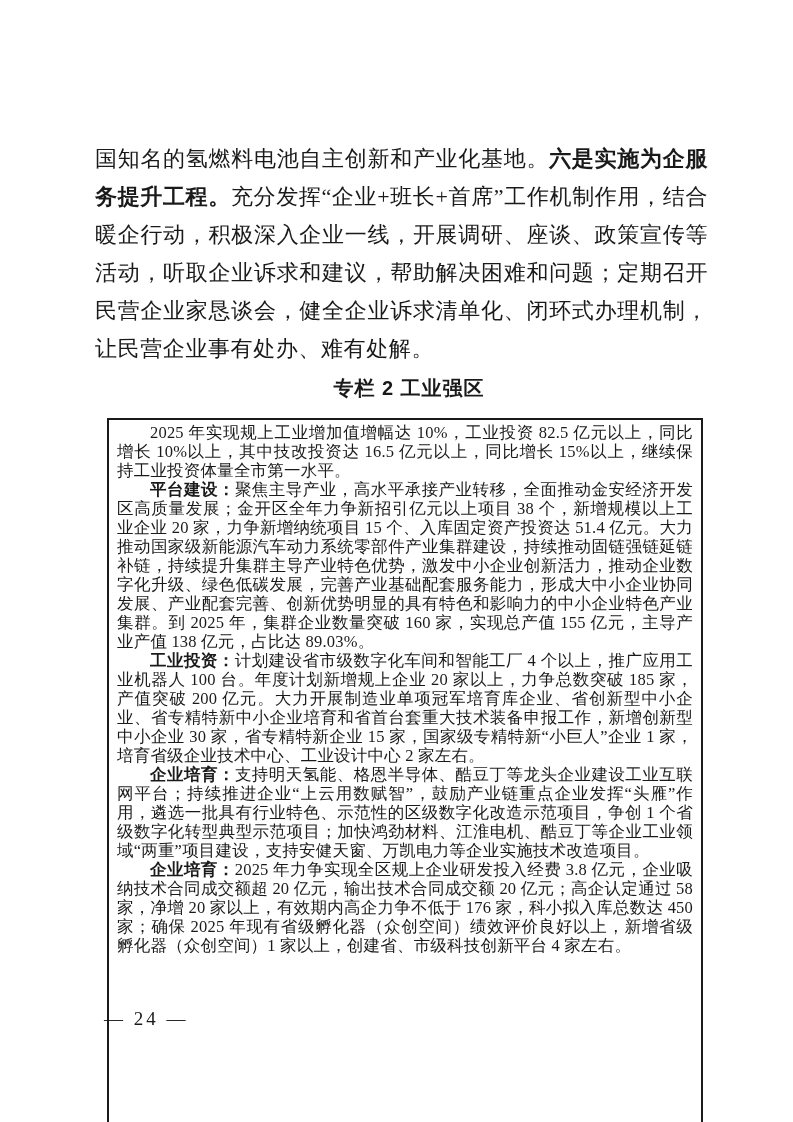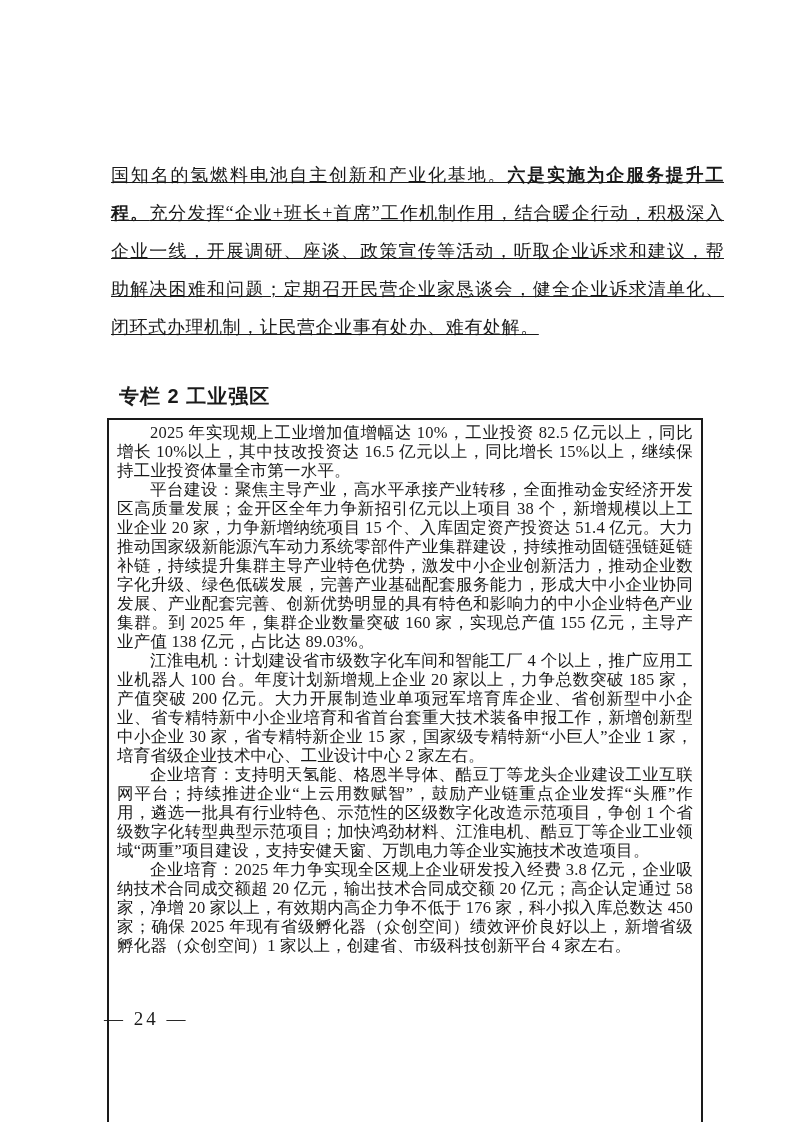--- a/index.html
+++ b/index.html
@@ -14,39 +14,39 @@
     background: #ffffff;
     color: #1a1a1a;
     font-family: "Liberation Serif", serif;
     overflow: hidden;
   }
   .body-para {
     position: absolute;
     left: 95px;
     top: 140px;
     width: 613px;
-    margin: 16px;
-    font-size: 18px;
+    margin: 0;
+    font-size: 22px;
     line-height: 38px;
     text-align: justify;
     letter-spacing: 0.6px;
-    text-decoration: underline;
   }
   .body-para span.seg-bold {
     font-weight: bold;
   }
   .box-title {
     position: absolute;
     left: 107px;
     top: 371px;
     width: 596px;
-    margin: 12px;
+    margin: 4px;
     font-family: "Liberation Sans", sans-serif;
     font-size: 20px;
     font-weight: bold;
+    text-align: center;
     letter-spacing: 1px;
   }
   .column-box {
     position: absolute;
     left: 107px;
     top: 418px;
     width: 596px;
     height: 757px;
     border: 2px solid #1a1a1a;
     box-sizing: border-box;
@@ -55,21 +55,21 @@
   .column-box p.box-para {
     margin: 0;
     font-size: 16.5px;
     line-height: 19px;
     text-align: justify;
     text-indent: 2em;
     letter-spacing: 0.2px;
   }
   .column-box b.lead {
     font-family: "Liberation Sans", sans-serif;
-    font-weight: normal;
+    font-weight: bold;
   }
   .footer {
     position: absolute;
     left: 104px;
     top: 1008px;
     font-size: 19px;
     letter-spacing: 3px;
     color: #1a1a1a;
   }
 </style>
@@ -79,21 +79,21 @@
 <div class="page">
 
   <p class="body-para"><span class="seg-normal">国知名的氢燃料电池自主创新和产业化基地。</span><span class="seg-bold">六是实施为企服务提升工程。</span><span class="seg-normal">充分发挥“企业+班长+首席”工作机制作用，结合暖企行动，积极深入企业一线，开展调研、座谈、政策宣传等活动，听取企业诉求和建议，帮助解决困难和问题；定期召开民营企业家恳谈会，健全企业诉求清单化、闭环式办理机制，让民营企业事有处办、难有处解。</span></p>
 
   <h2 class="box-title">专栏 2 工业强区</h2>
 
   <div class="column-box">
     <div id="box-paragraphs">
         <p class="box-para">2025 年实现规上工业增加值增幅达 10%，工业投资 82.5 亿元以上，同比增长 10%以上，其中技改投资达 16.5 亿元以上，同比增长 15%以上，继续保持工业投资体量全市第一水平。</p>
         <p class="box-para"><b class="lead">平台建设：</b>聚焦主导产业，高水平承接产业转移，全面推动金安经济开发区高质量发展；金开区全年力争新招引亿元以上项目 38 个，新增规模以上工业企业 20 家，力争新增纳统项目 15 个、入库固定资产投资达 51.4 亿元。大力推动国家级新能源汽车动力系统零部件产业集群建设，持续推动固链强链延链补链，持续提升集群主导产业特色优势，激发中小企业创新活力，推动企业数字化升级、绿色低碳发展，完善产业基础配套服务能力，形成大中小企业协同发展、产业配套完善、创新优势明显的具有特色和影响力的中小企业特色产业集群。到 2025 年，集群企业数量突破 160 家，实现总产值 155 亿元，主导产业产值 138 亿元，占比达 89.03%。</p>
-        <p class="box-para"><b class="lead">江淮电机：</b>计划建设省市级数字化车间和智能工厂 4 个以上，推广应用工业机器人 100 台。年度计划新增规上企业 20 家以上，力争总数突破 185 家，产值突破 200 亿元。大力开展制造业单项冠军培育库企业、省创新型中小企业、省专精特新中小企业培育和省首台套重大技术装备申报工作，新增创新型中小企业 30 家，省专精特新企业 15 家，国家级专精特新“小巨人”企业 1 家，培育省级企业技术中心、工业设计中心 2 家左右。</p>
+        <p class="box-para"><b class="lead">工业投资：</b>计划建设省市级数字化车间和智能工厂 4 个以上，推广应用工业机器人 100 台。年度计划新增规上企业 20 家以上，力争总数突破 185 家，产值突破 200 亿元。大力开展制造业单项冠军培育库企业、省创新型中小企业、省专精特新中小企业培育和省首台套重大技术装备申报工作，新增创新型中小企业 30 家，省专精特新企业 15 家，国家级专精特新“小巨人”企业 1 家，培育省级企业技术中心、工业设计中心 2 家左右。</p>
         <p class="box-para"><b class="lead">企业培育：</b>支持明天氢能、格恩半导体、酷豆丁等龙头企业建设工业互联网平台；持续推进企业“上云用数赋智”，鼓励产业链重点企业发挥“头雁”作用，遴选一批具有行业特色、示范性的区级数字化改造示范项目，争创 1 个省级数字化转型典型示范项目；加快鸿劲材料、江淮电机、酷豆丁等企业工业领域“两重”项目建设，支持安健天窗、万凯电力等企业实施技术改造项目。</p>
         <p class="box-para"><b class="lead">企业培育：</b>2025 年力争实现全区规上企业研发投入经费 3.8 亿元，企业吸纳技术合同成交额超 20 亿元，输出技术合同成交额 20 亿元；高企认定通过 58 家，净增 20 家以上，有效期内高企力争不低于 176 家，科小拟入库总数达 450 家；确保 2025 年现有省级孵化器（众创空间）绩效评价良好以上，新增省级孵化器（众创空间）1 家以上，创建省、市级科技创新平台 4 家左右。</p>
       </div>
   </div>
 
   <div class="footer">— 24 —</div>
 
 </div>
 
 </body></html>

